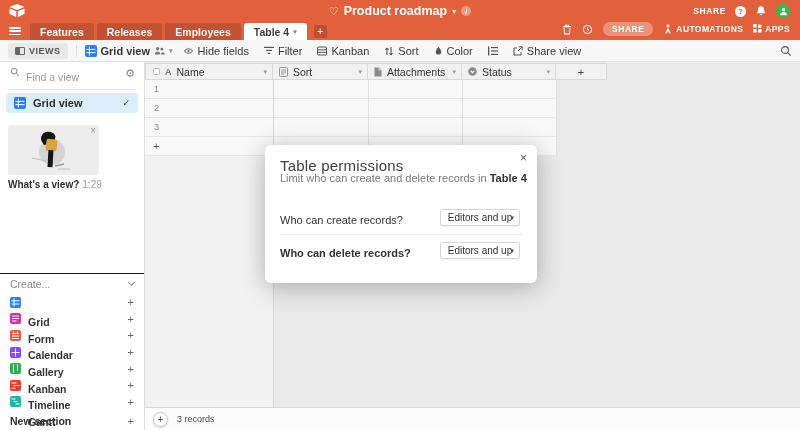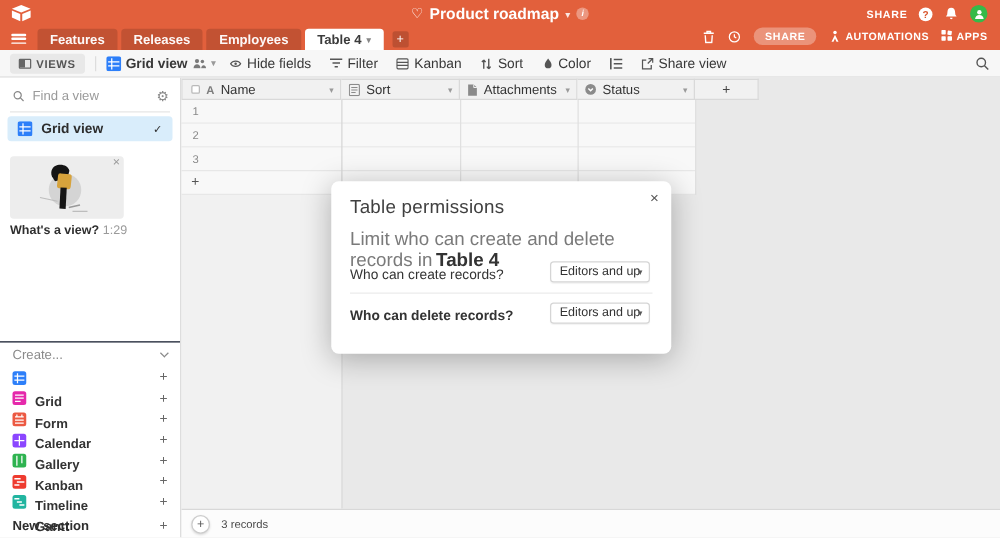--- a/index.html
+++ b/index.html
@@ -38,21 +38,21 @@
   .views-pill { display:flex; align-items:center; gap:4px; background:#e8e8e8; border-radius:3px; padding:3px 7px; color:#555; font-size:9px; font-weight:700; letter-spacing:.5px; }
   .views-ico { width:10px; height:8px; border:1px solid #666; border-radius:1px; position:relative; }
   .views-ico:before { content:""; position:absolute; left:0; top:0; bottom:0; width:4px; background:#666; }
   .tb-divider { width:1px; height:12px; background:#ddd; margin:0 8px; }
   .tool-item { display:flex; align-items:center; gap:4px; color:#383838; font-size:11px; margin-right:15px; white-space:nowrap; }
   .tool-item.bold { font-weight:700; margin-right:10px; }
   .spacer { flex:1; }
 
   
   .sidebar { position:absolute; left:0; top:62px; width:145px; height:368px; background:#fff; border-right:1px solid #ddd; z-index:20; }
-  .sb-search { position:absolute; left:0; top:5px; width:145px; height:20px; display:flex; align-items:center; padding:0 10px; gap:6px; }
+  .sb-search { position:absolute; left:0; top:5px; width:145px; height:20px; display:flex; padding:0 10px; gap:6px; }
   .sb-search input { border:0; outline:0; background:transparent; font-size:10.5px; color:#333; width:86px; font-family:"Liberation Sans",sans-serif; }
   .sb-search input::placeholder { color:#9a9a9a; }
   .gear { margin-left:auto; color:#8a8a8a; font-size:11px; }
   .sb-divider { position:absolute; left:8px; right:8px; top:27px; height:1px; background:#e6e6e6; }
   .sb-view-item { position:absolute; left:6px; right:6px; top:31px; height:20px; background:#d9edfb; border-radius:3px; display:flex; align-items:center; padding:0 8px; gap:7px; }
   .sb-view-item .label { font-size:11px; font-weight:700; color:#2d2d2d; }
   .sb-view-item .check { margin-left:auto; font-size:9px; color:#333; }
   .video-card { position:absolute; left:8px; top:63px; width:91px; height:50px; background:#ededed; border-radius:3px; }
   .video-close { position:absolute; right:3px; top:0px; color:#9a9a9a; font-size:10px; }
   .video-caption { position:absolute; left:8px; top:117px; font-size:10px; color:#2f2f2f; font-weight:700; }
@@ -82,21 +82,21 @@
   .addrow-plus { font-size:11px; color:#555; margin-left:8px; }
   .hdr-plus-cell { position:absolute; left:411px; top:1px; width:51px; height:17px; background:#f1f1f1; border:1px solid #d9d9d9; border-left:0; display:flex; align-items:center; justify-content:center; color:#444; font-size:11px; }
   .bottom-bar { position:absolute; left:0; top:345px; width:655px; height:23px; background:#fcfcfc; border-top:1px solid #d8d8d8; display:flex; align-items:center; }
   .add-record-btn { width:15px; height:15px; border-radius:50%; background:#fff; border:1px solid #ccc; box-shadow:0 1px 2px rgba(0,0,0,.15); margin-left:8px; display:flex; align-items:center; justify-content:center; color:#555; font-size:10px; }
   .record-count { margin-left:9px; font-size:9px; color:#4a4a4a; }
 
   
   .modal { position:absolute; left:265px; top:145px; width:272px; height:138px; background:#fff; border-radius:6px; box-shadow:0 4px 24px rgba(0,0,0,.28); z-index:50; }
   .modal-close { position:absolute; right:10px; top:6px; color:#555; font-size:12px; }
   .modal-title { position:absolute; left:15px; top:12px; font-size:15px; color:#404040; font-weight:500; letter-spacing:.2px; }
-  .modal-sub { position:absolute; left:15px; top:38px; font-size:15px; color:#7a7a7a; }
+  .modal-sub { position:absolute; left:15px; top:27px; font-size:11px; color:#7a7a7a; }
   .modal-sub b { color:#333; margin-left:3px; }
   .perm-q { position:absolute; left:15px; font-size:11px; color:#333; }
   .perm-select { position:absolute; left:175px; width:80px; height:17px; background:#fff; border:1px solid #d5d5d5; border-radius:3px; box-shadow:0 1px 1px rgba(0,0,0,.05); display:flex; align-items:center; justify-content:center; font-size:10px; color:#333; }
   .perm-select .sel-caret { position:absolute; right:5px; font-size:7px; color:#555; }
   .modal-divider { position:absolute; left:15px; right:15px; top:89px; height:1px; background:#ebebeb; }
 
   svg { display:block; }
 </style>
 </head>
 <body>

